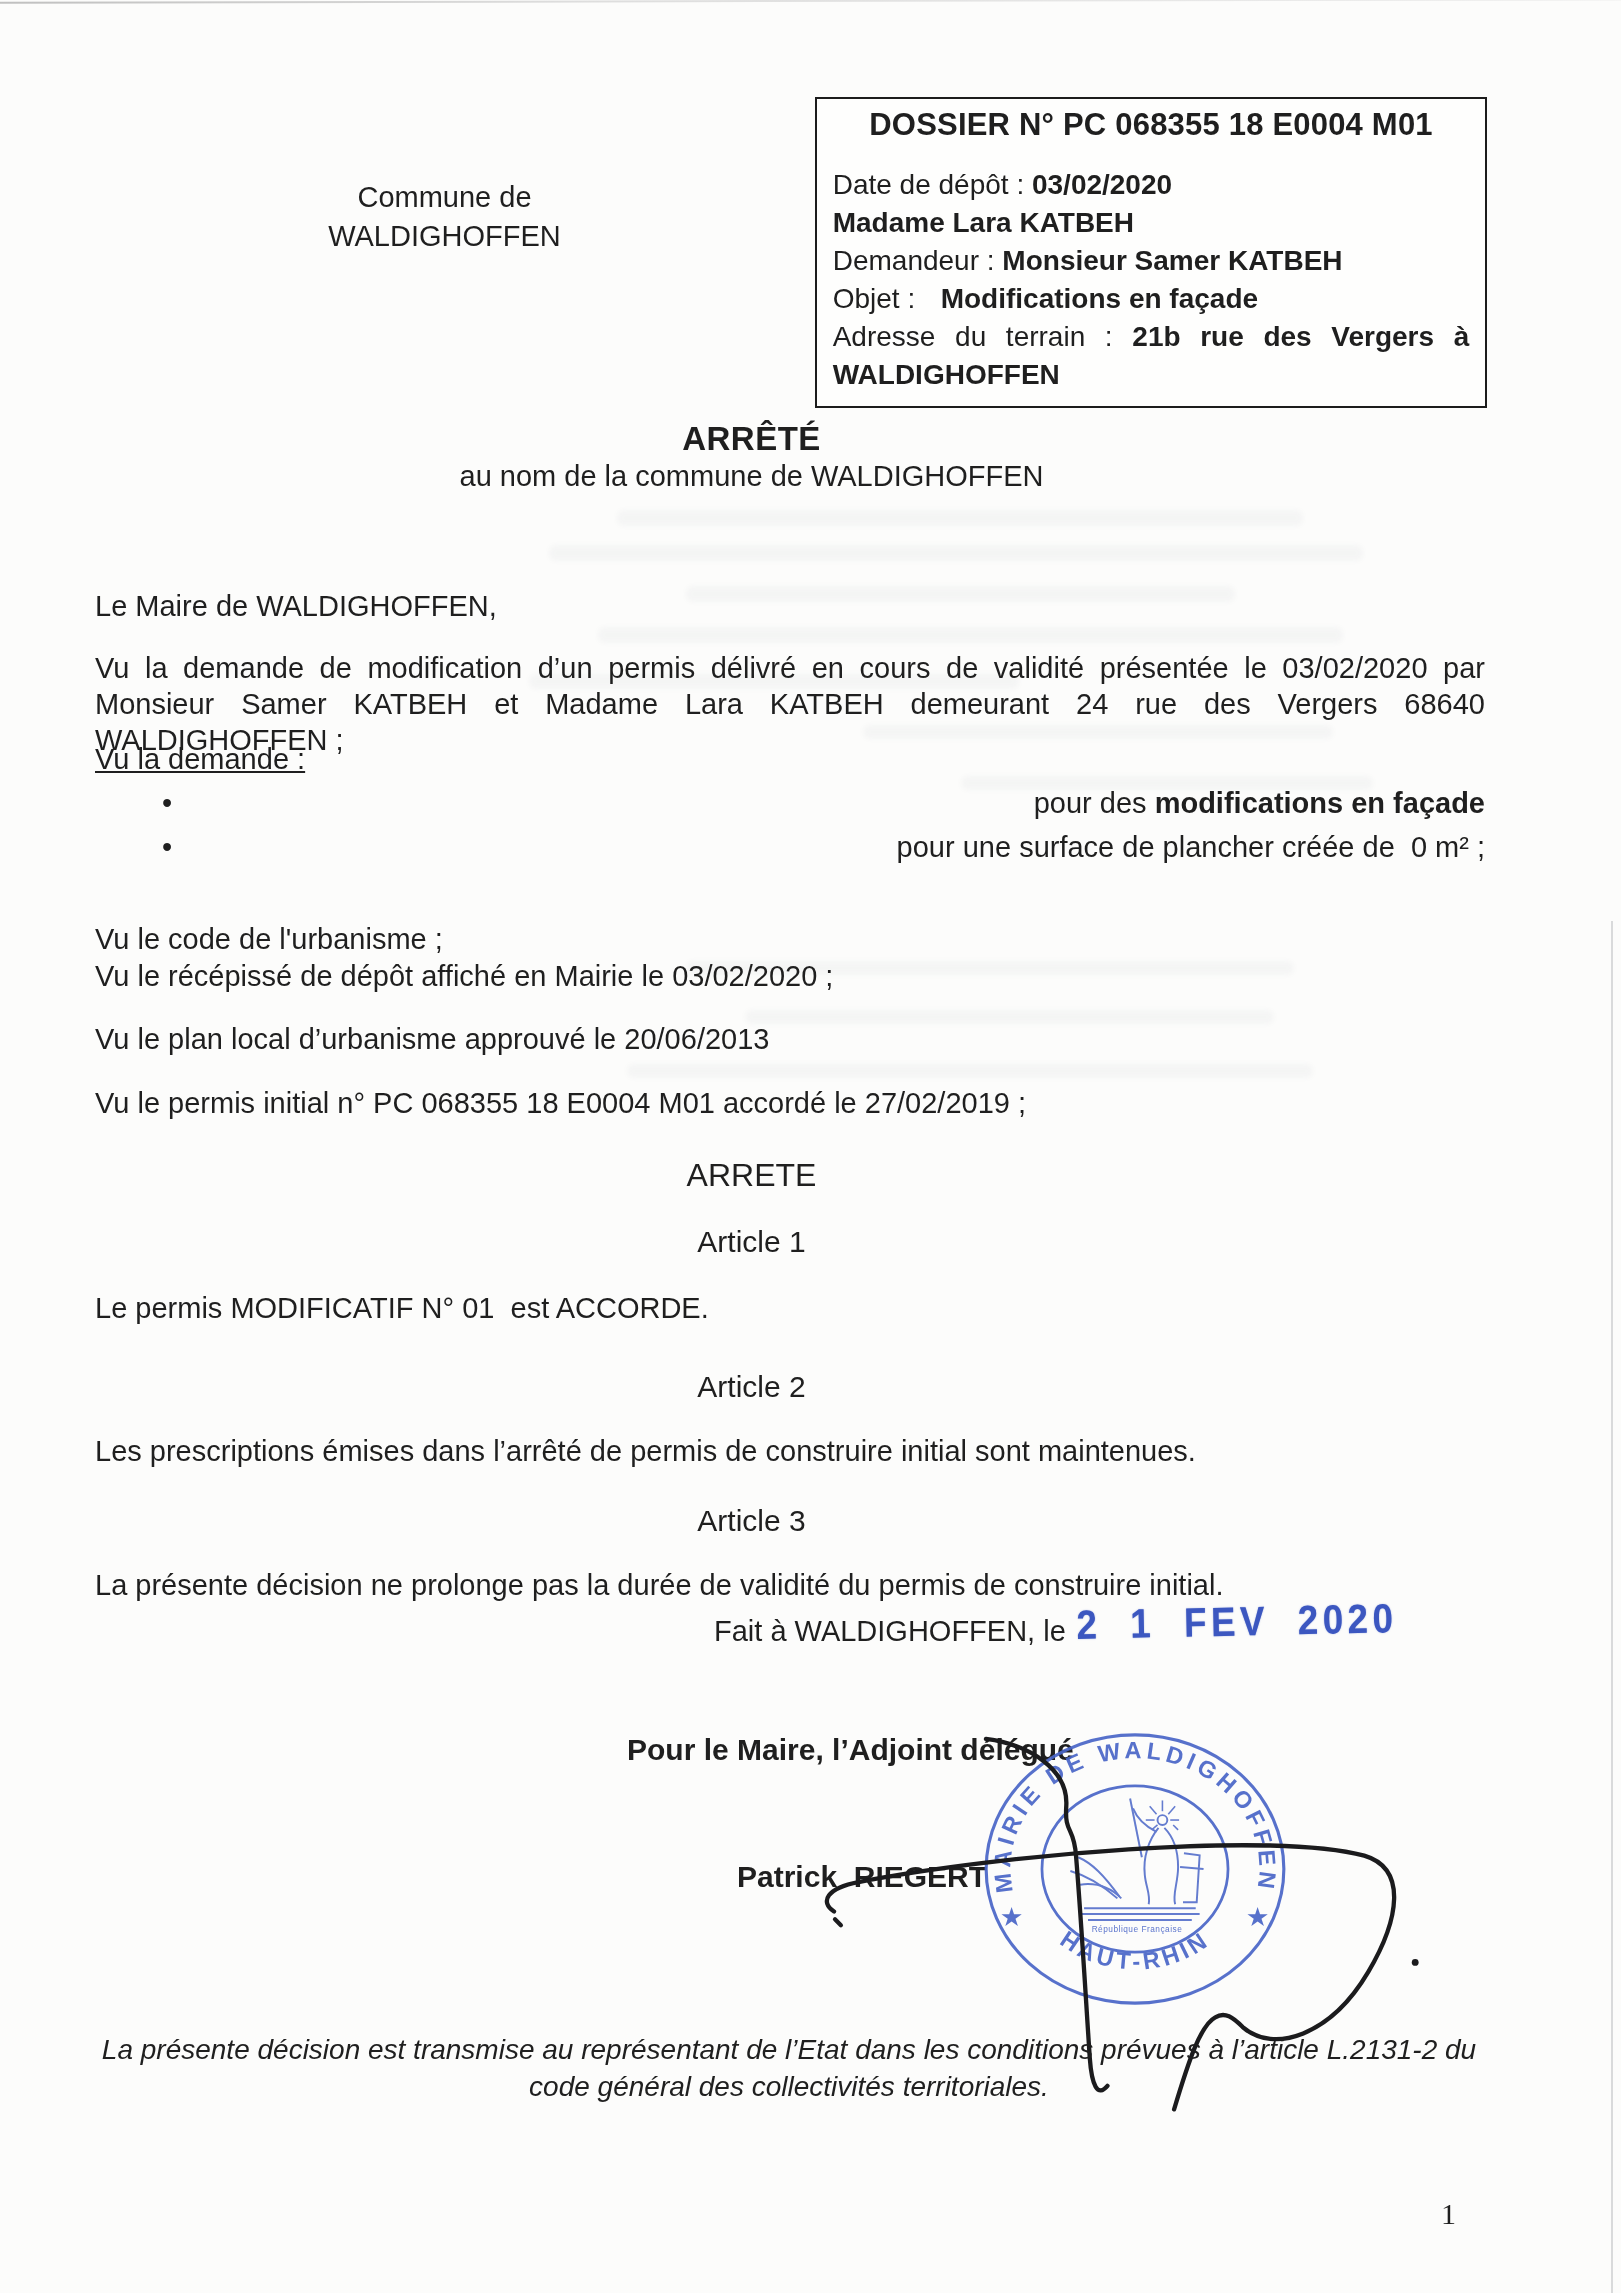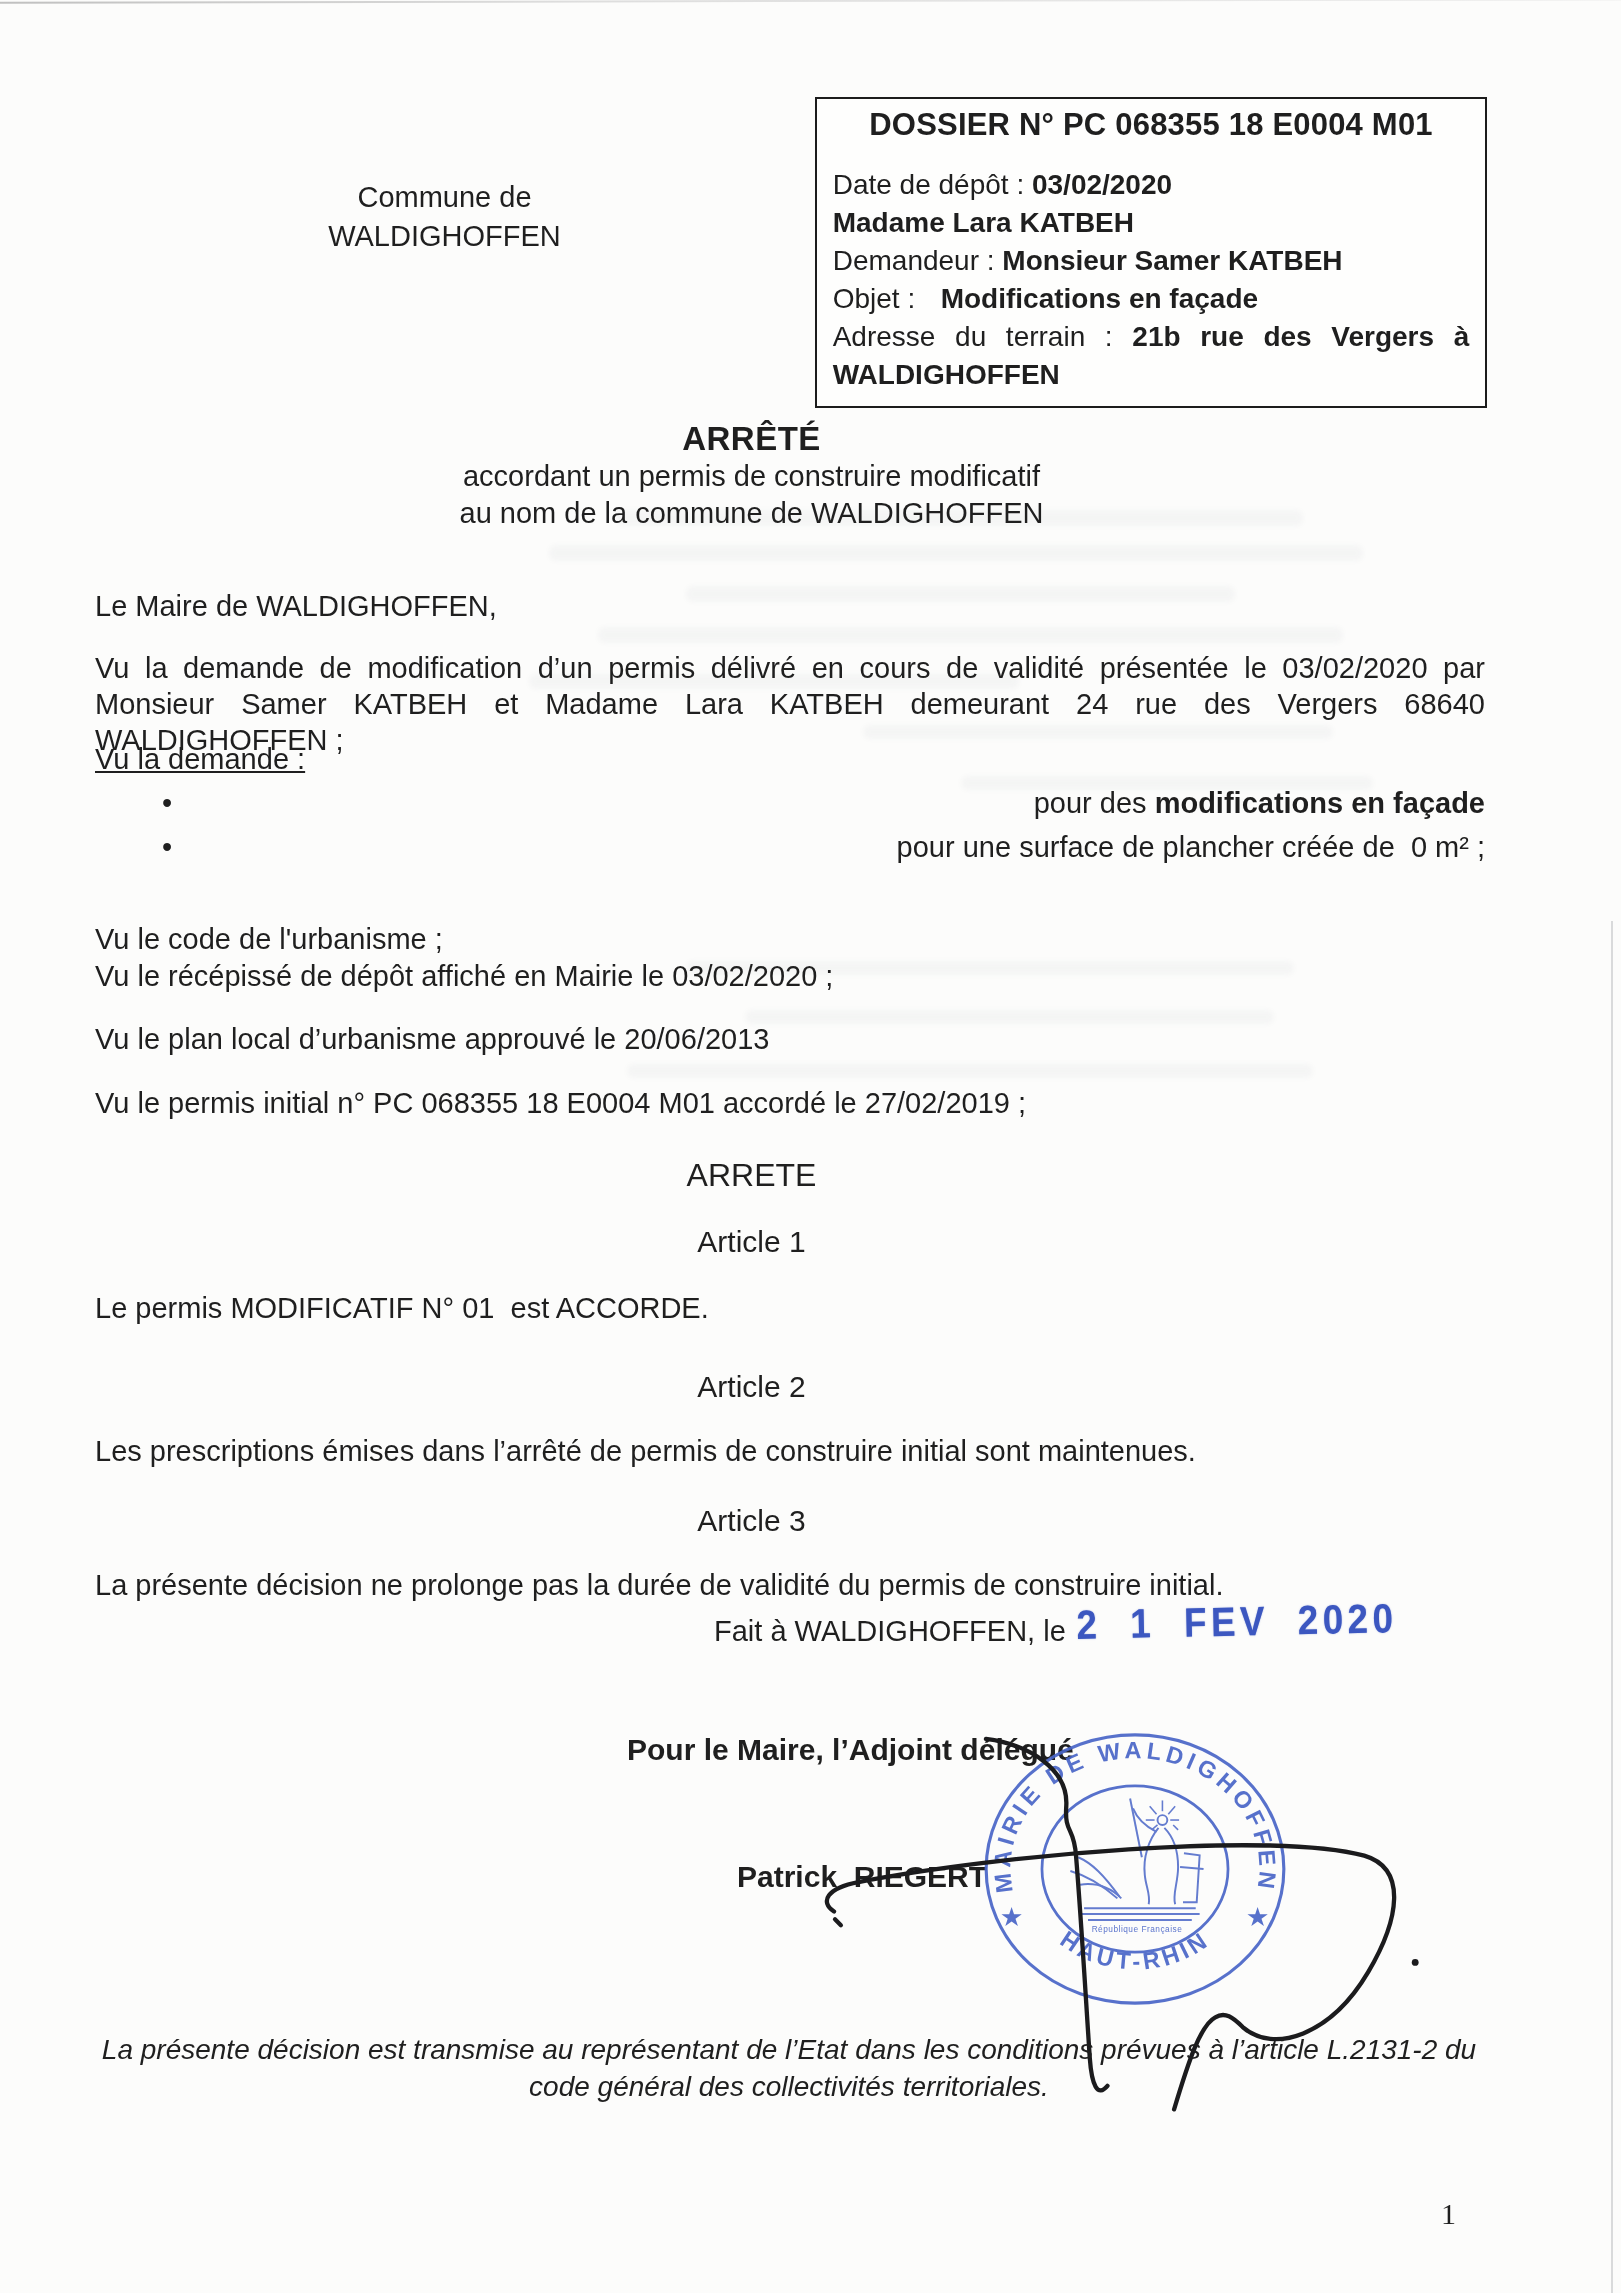--- a/index.html
+++ b/index.html
@@ -76,21 +76,20 @@
   <div class="box-row"><span>Date de dépôt :</span> <span class="b">03/02/2020</span></div>
   <div class="box-row b">Madame Lara KATBEH</div>
   <div class="box-row"><span>Demandeur :</span> <span class="b">Monsieur Samer KATBEH</span></div>
   <div class="box-row"><span>Objet :</span><span class="gap"></span><span class="b">Modifications en façade</span></div>
   <div class="box-row box-row-justify"><span>Adresse du terrain :</span> <span class="b">21b rue des Vergers à</span></div>
   <div class="box-row b">WALDIGHOFFEN</div>
 </div>
 
 <div class="abs center-col" style="top:420px;">
   <div class="h-arrete">ARRÊTÉ</div>
-  <div class="h-sub">accordant un permis de construire modificatif</div>
   <div class="h-sub">au nom de la commune de WALDIGHOFFEN</div>
 </div>
 
 <div class="abs body-text" style="top:588px;">Le Maire de WALDIGHOFFEN,</div>
 
 <div class="abs body-text just" style="top:650px;">Vu la demande de modification d’un permis délivré en cours de validité présentée le 03/02/2020 par Monsieur Samer KATBEH et Madame Lara KATBEH demeurant 24 rue des Vergers 68640 WALDIGHOFFEN ;</div>
 
 <div class="abs body-text" style="top:741px;text-decoration:underline;">Vu la demande :</div>
 
 <ul class="abs body-text bullets" style="top:781px;">

